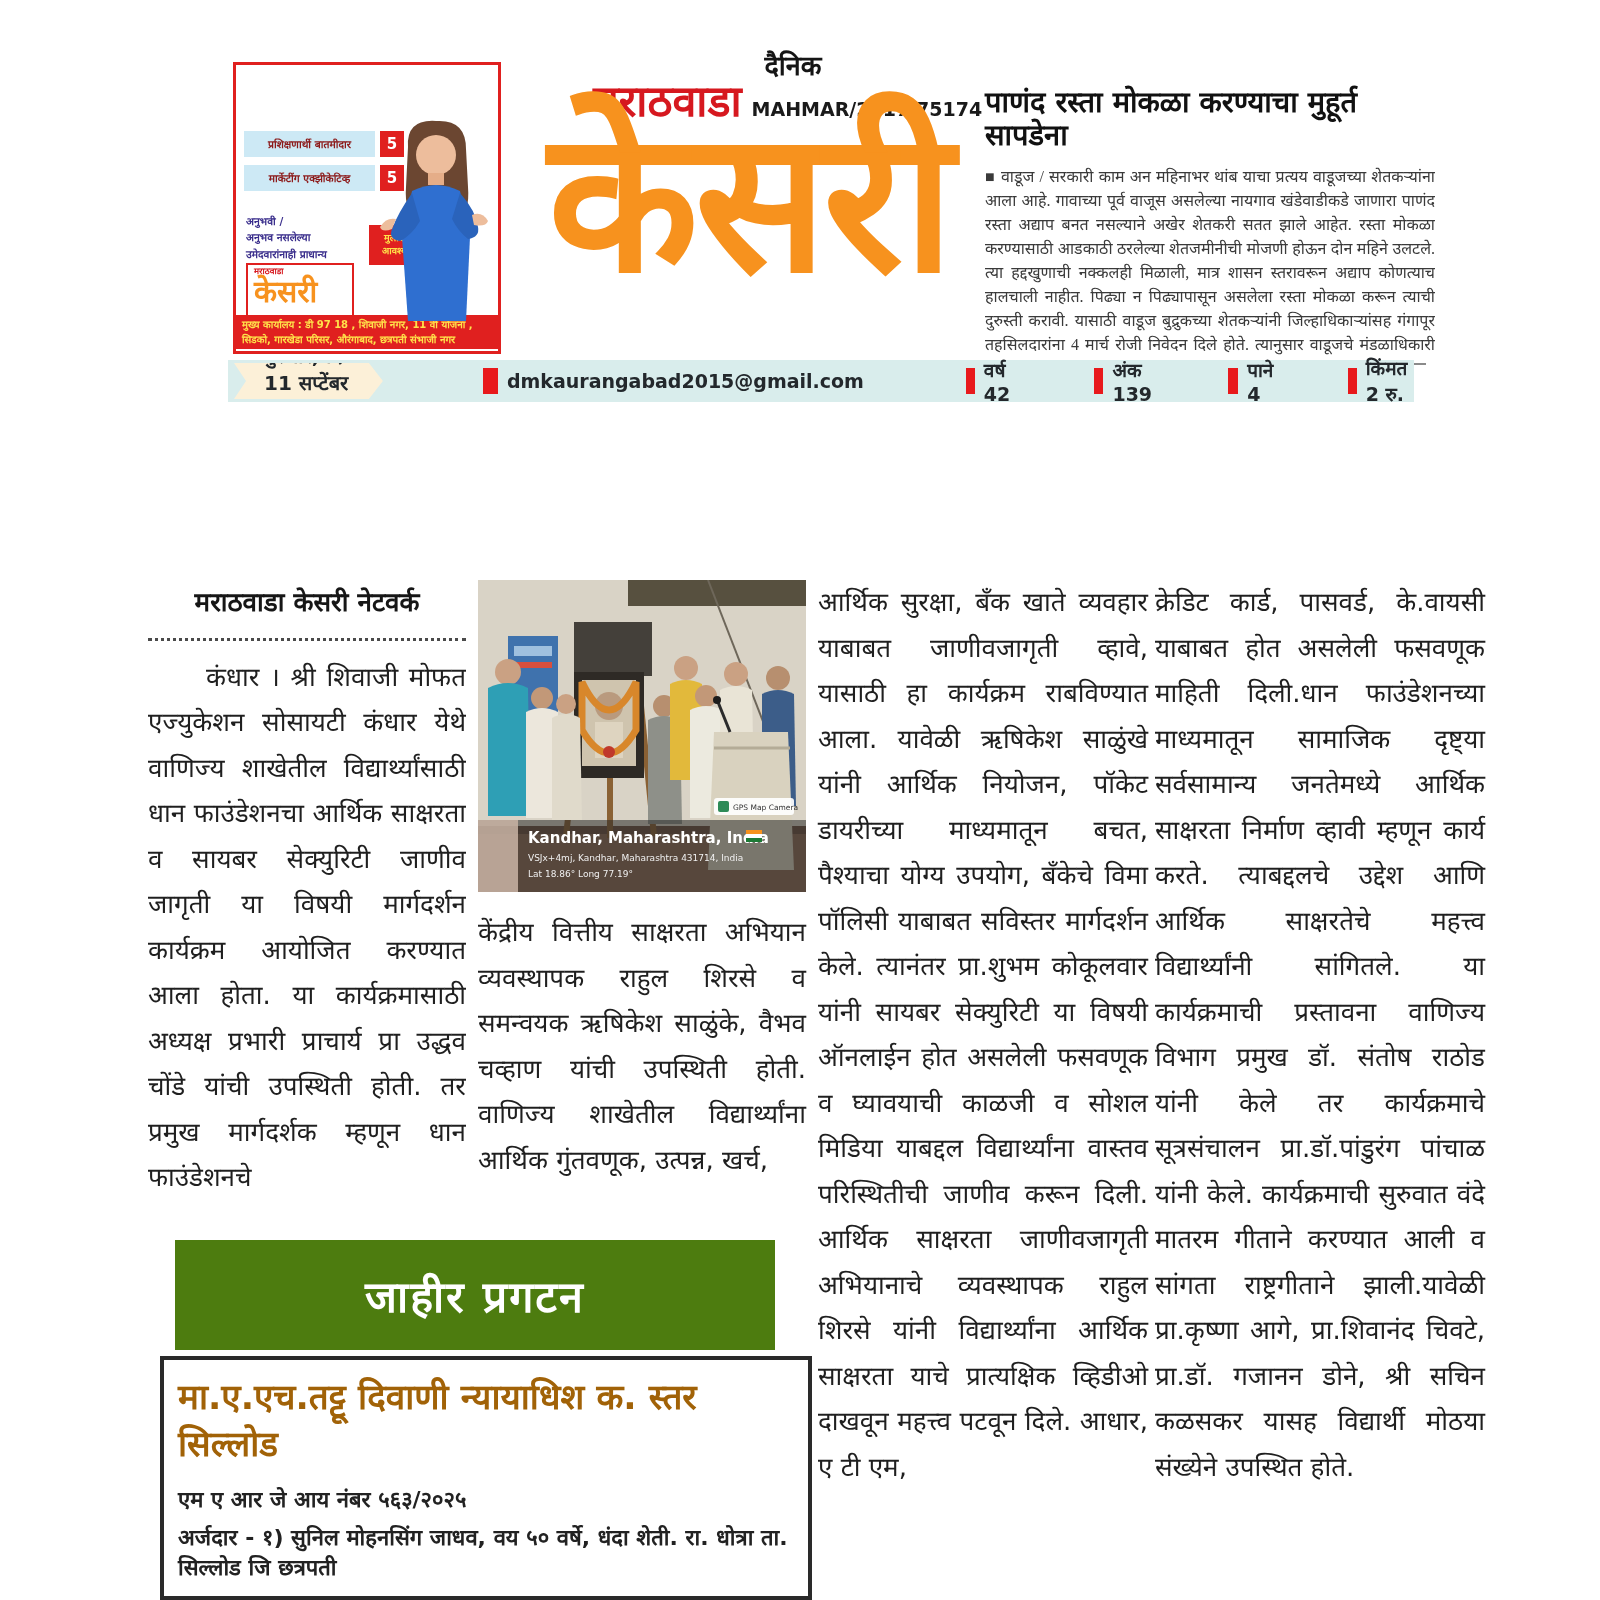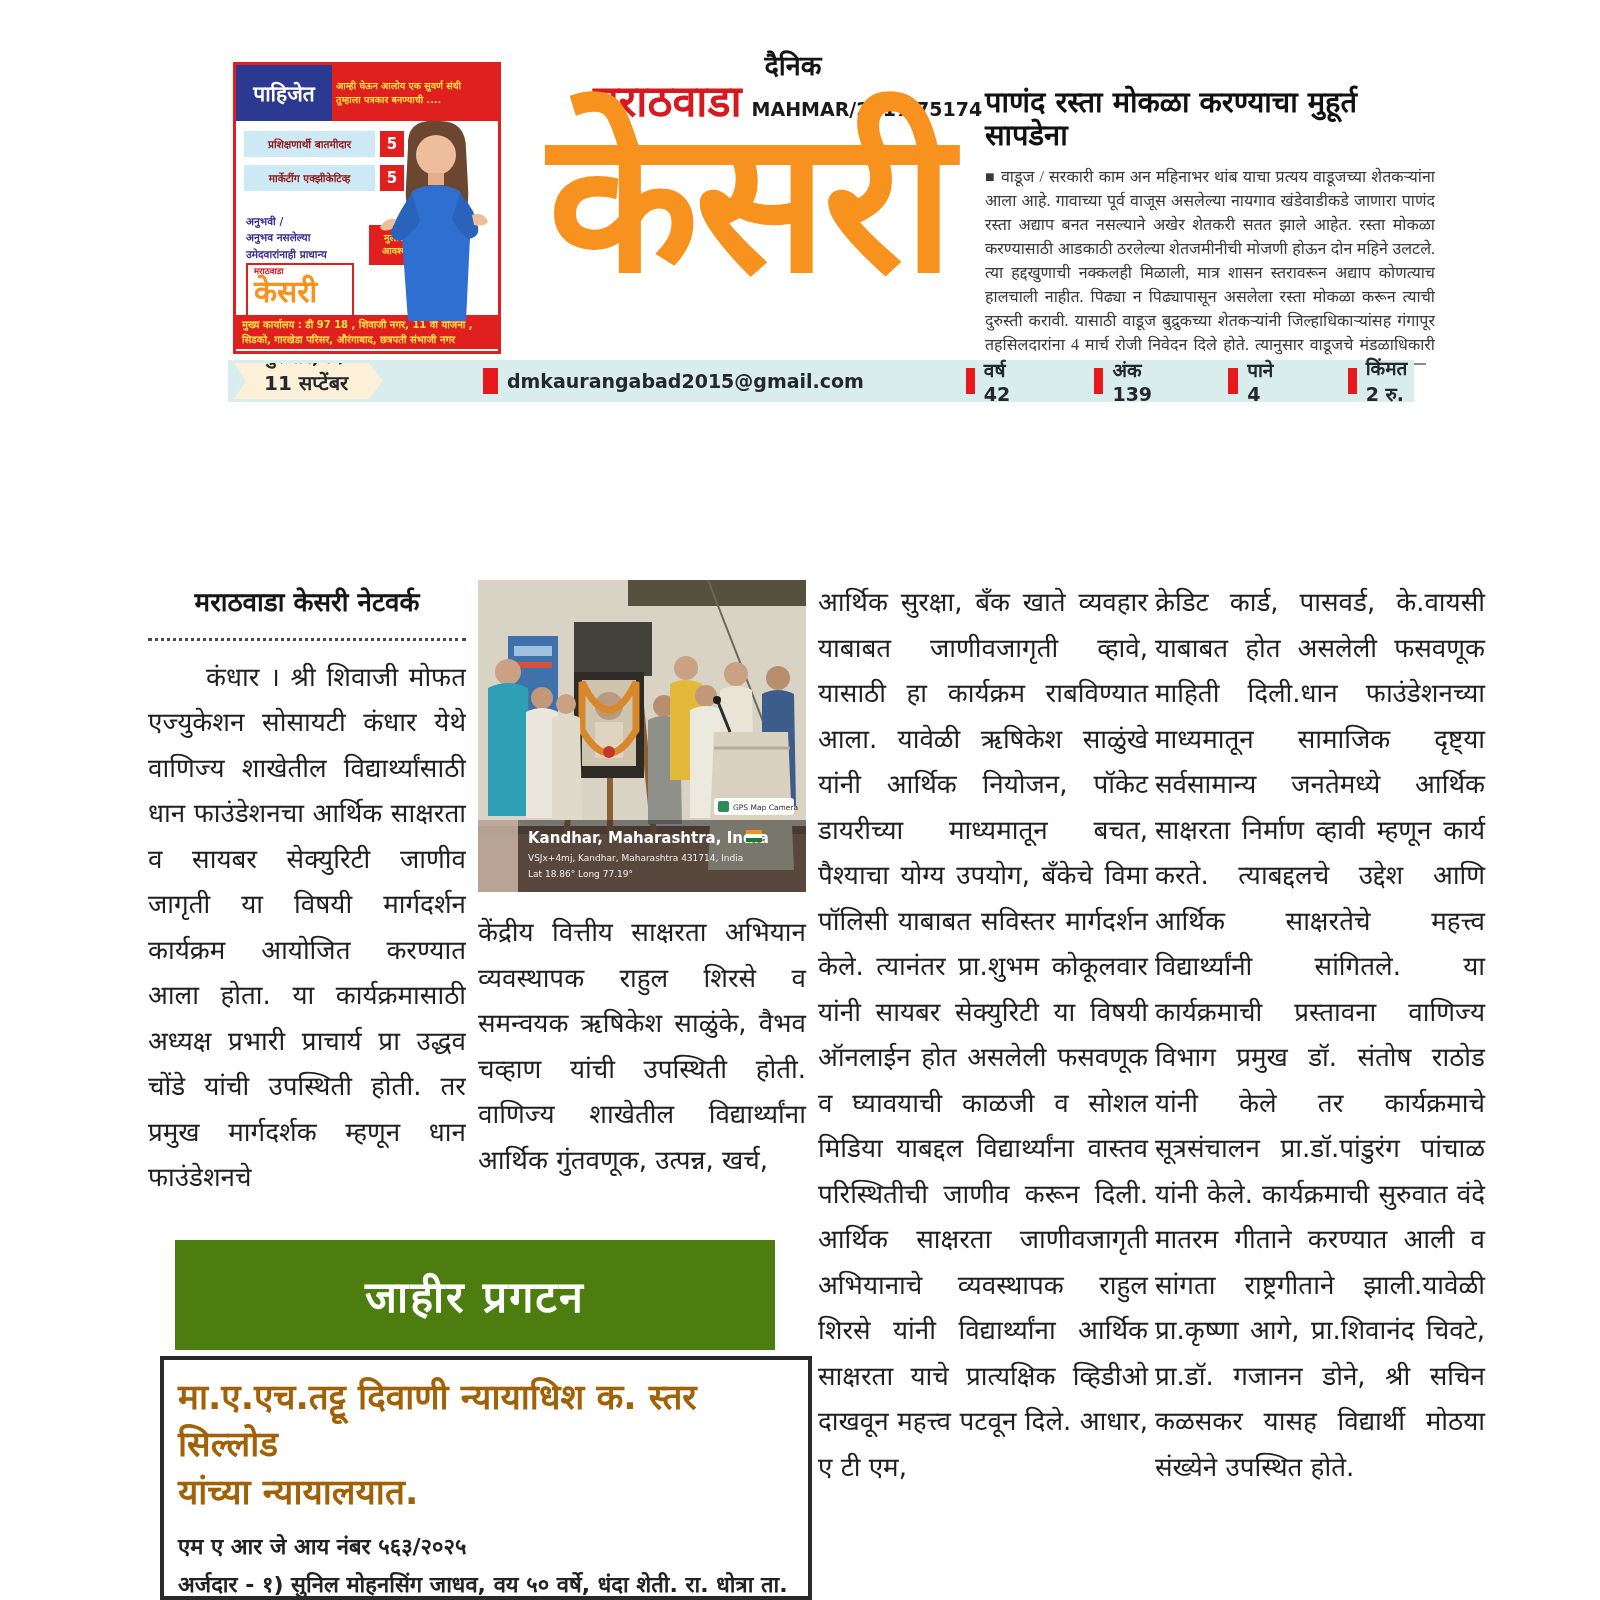--- a/index.html
+++ b/index.html
@@ -88,27 +88,20 @@
   .notice-case{font-size:22px;font-weight:bold;color:#222;margin-top:14px;}
   .notice-applicant{font-size:22px;font-weight:bold;color:#222;margin-top:10px;line-height:1.4;}
   svg text{font-family:"DejaVu Sans","Liberation Sans",sans-serif;}
 </style>
 </head>
 <body>
 
 <div class="page">
 
   <div class="ad">
-    <div class="ad-header">
-      <div class="ad-title">पाहिजेत</div>
-      <div class="ad-offer">
-        <span>आम्ही घेऊन आलोय एक सुवर्ण संधी</span>
-        <span>तुम्हाला पत्रकार बनण्याची ....</span>
-      </div>
-    </div>
     <div class="ad-roles">
       <div class="ad-role">
         <span class="ad-role-label">प्रशिक्षणार्थी बातमीदार</span>
         <span class="ad-role-count">5</span>
       </div>
       <div class="ad-role">
         <span class="ad-role-label">मार्केटींग एक्झीकेटिव्ह</span>
         <span class="ad-role-count">5</span>
       </div>
     </div>
@@ -276,18 +269,17 @@
     <p>आर्थिक सुरक्षा, बँक खाते व्यवहार याबाबत जाणीवजागृती व्हावे, यासाठी हा कार्यक्रम राबविण्यात आला. यावेळी ऋषिकेश साळुंखे यांनी आर्थिक नियोजन, पॉकेट डायरीच्या माध्यमातून बचत, पैश्याचा योग्य उपयोग, बँकेचे विमा पॉलिसी याबाबत सविस्तर मार्गदर्शन केले. त्यानंतर प्रा.शुभम कोकूलवार यांनी सायबर सेक्युरिटी या विषयी ऑनलाईन होत असलेली फसवणूक व घ्यावयाची काळजी व सोशल मिडिया याबद्दल विद्यार्थ्यांना वास्तव परिस्थितीची जाणीव करून दिली. आर्थिक साक्षरता जाणीवजागृती अभियानाचे व्यवस्थापक राहुल शिरसे यांनी विद्यार्थ्यांना आर्थिक साक्षरता याचे प्रात्यक्षिक व्हिडीओ दाखवून महत्त्व पटवून दिले. आधार, ए टी एम,</p>
   </div>
 
   <div class="col col4">
     <p>क्रेडिट कार्ड, पासवर्ड, के.वायसी याबाबत होत असलेली फसवणूक माहिती दिली.धान फाउंडेशनच्या माध्यमातून सामाजिक दृष्ट्या सर्वसामान्य जनतेमध्ये आर्थिक साक्षरता निर्माण व्हावी म्हणून कार्य करते. त्याबद्दलचे उद्देश आणि आर्थिक साक्षरतेचे महत्त्व विद्यार्थ्यांनी सांगितले. या कार्यक्रमाची प्रस्तावना वाणिज्य विभाग प्रमुख डॉ. संतोष राठोड यांनी केले तर कार्यक्रमाचे सूत्रसंचालन प्रा.डॉ.पांडुरंग पांचाळ यांनी केले. कार्यक्रमाची सुरुवात वंदे मातरम गीताने करण्यात आली व सांगता राष्ट्रगीताने झाली.यावेळी प्रा.कृष्णा आगे, प्रा.शिवानंद चिवटे, प्रा.डॉ. गजानन डोने, श्री सचिन कळसकर यासह विद्यार्थी मोठया संख्येने उपस्थित होते.</p>
   </div>
 
   <div class="notice-header">जाहीर प्रगटन</div>
   <div class="notice-box">
     <div class="notice-court">मा.ए.एच.तट्टू दिवाणी न्यायाधिश क. स्तर सिल्लोड</div>
-    <div class="notice-court">यांच्या न्यायालयात.</div>
     <div class="notice-case">एम ए आर जे आय नंबर ५६३/२०२५</div>
     <div class="notice-applicant">अर्जदार - १) सुनिल मोहनसिंग जाधव, वय ५० वर्षे, धंदा शेती. रा. धोत्रा ता. सिल्लोड जि छत्रपती</div>
   </div>
 
 </div>
 
 </body></html>

